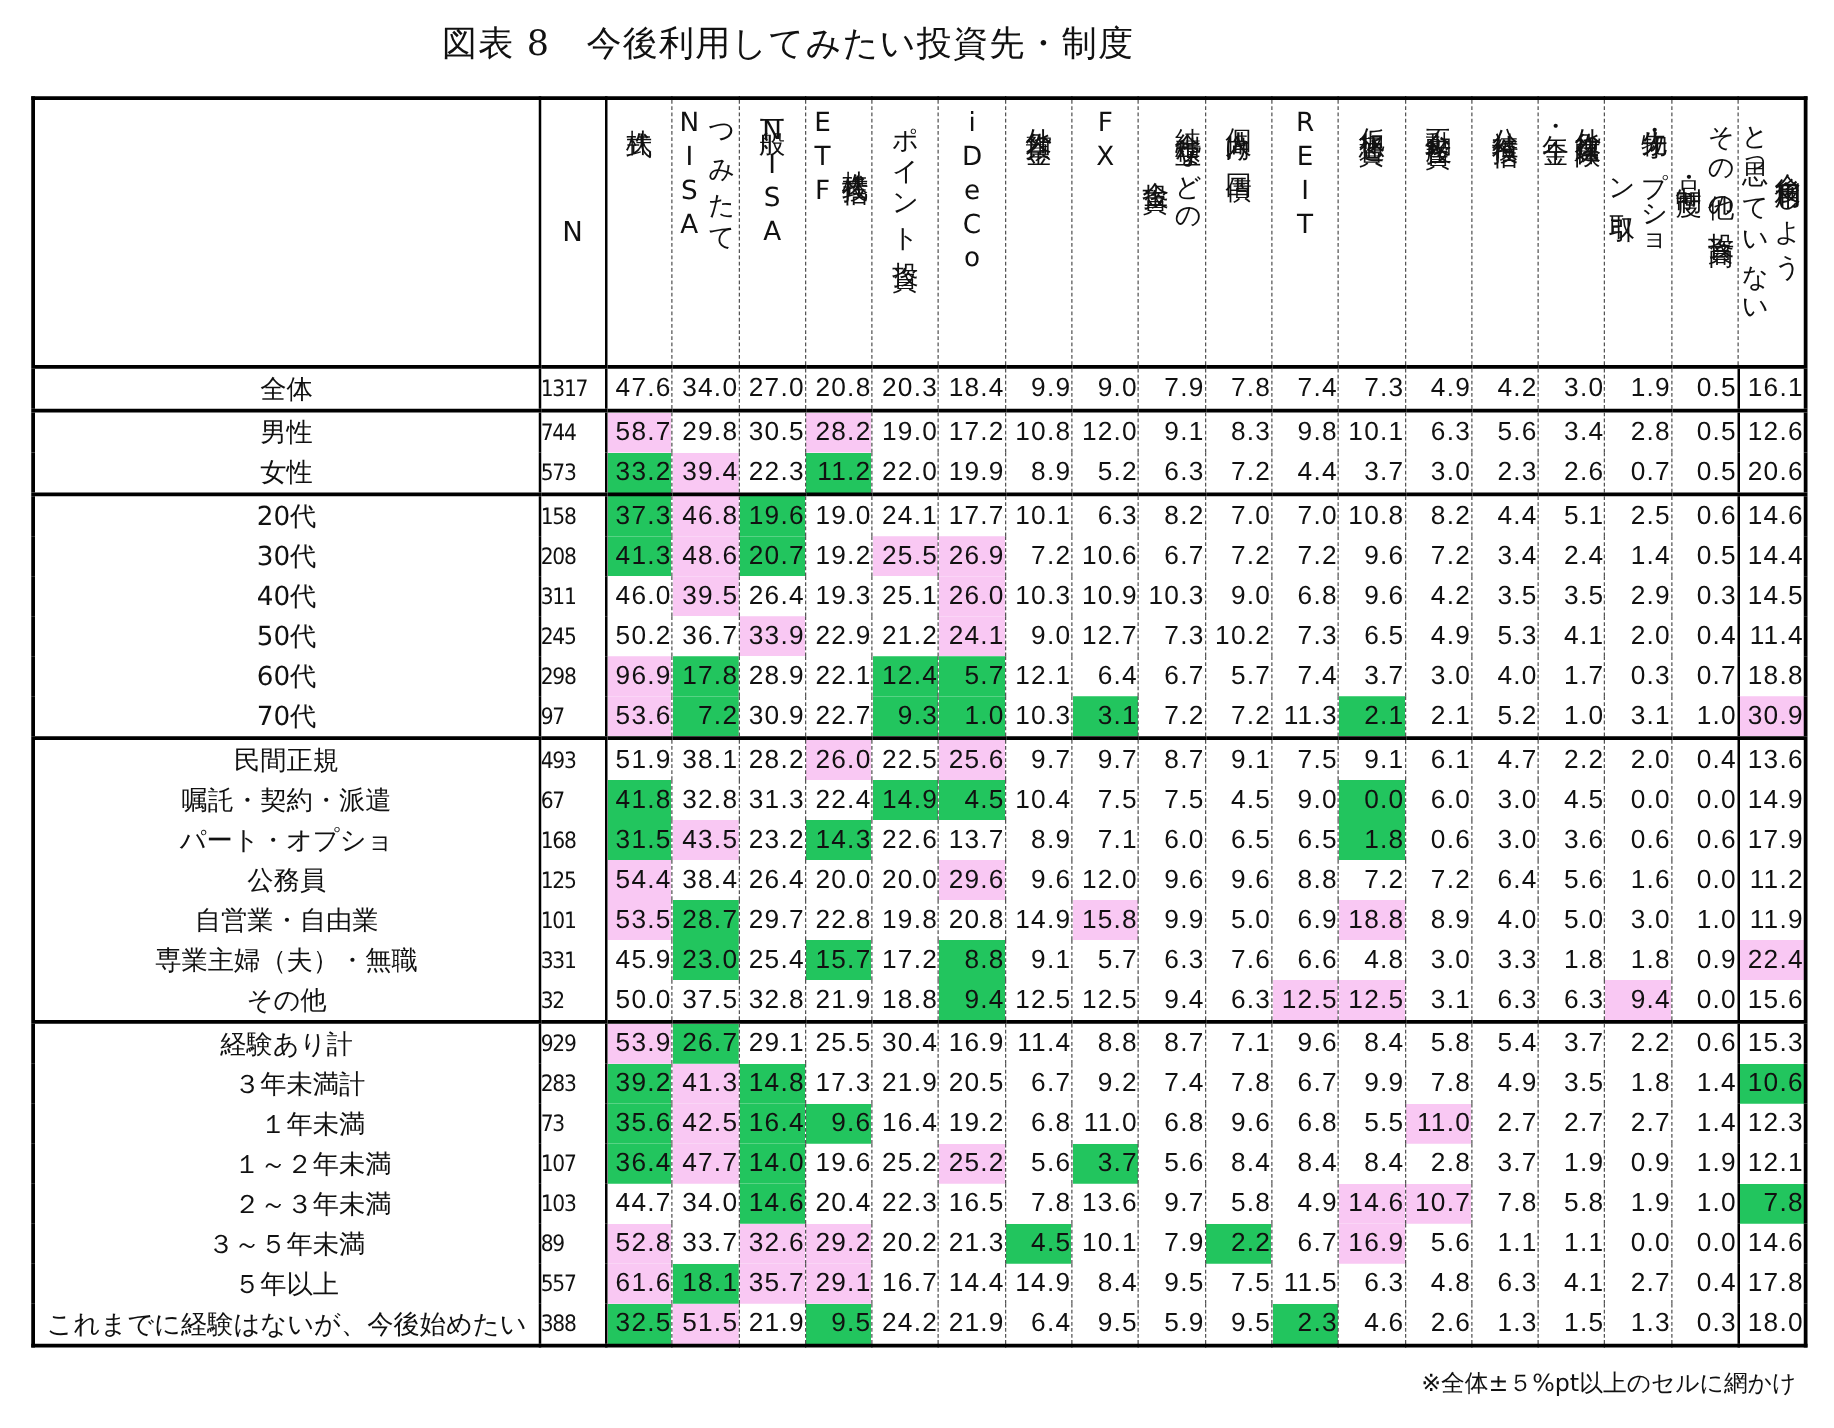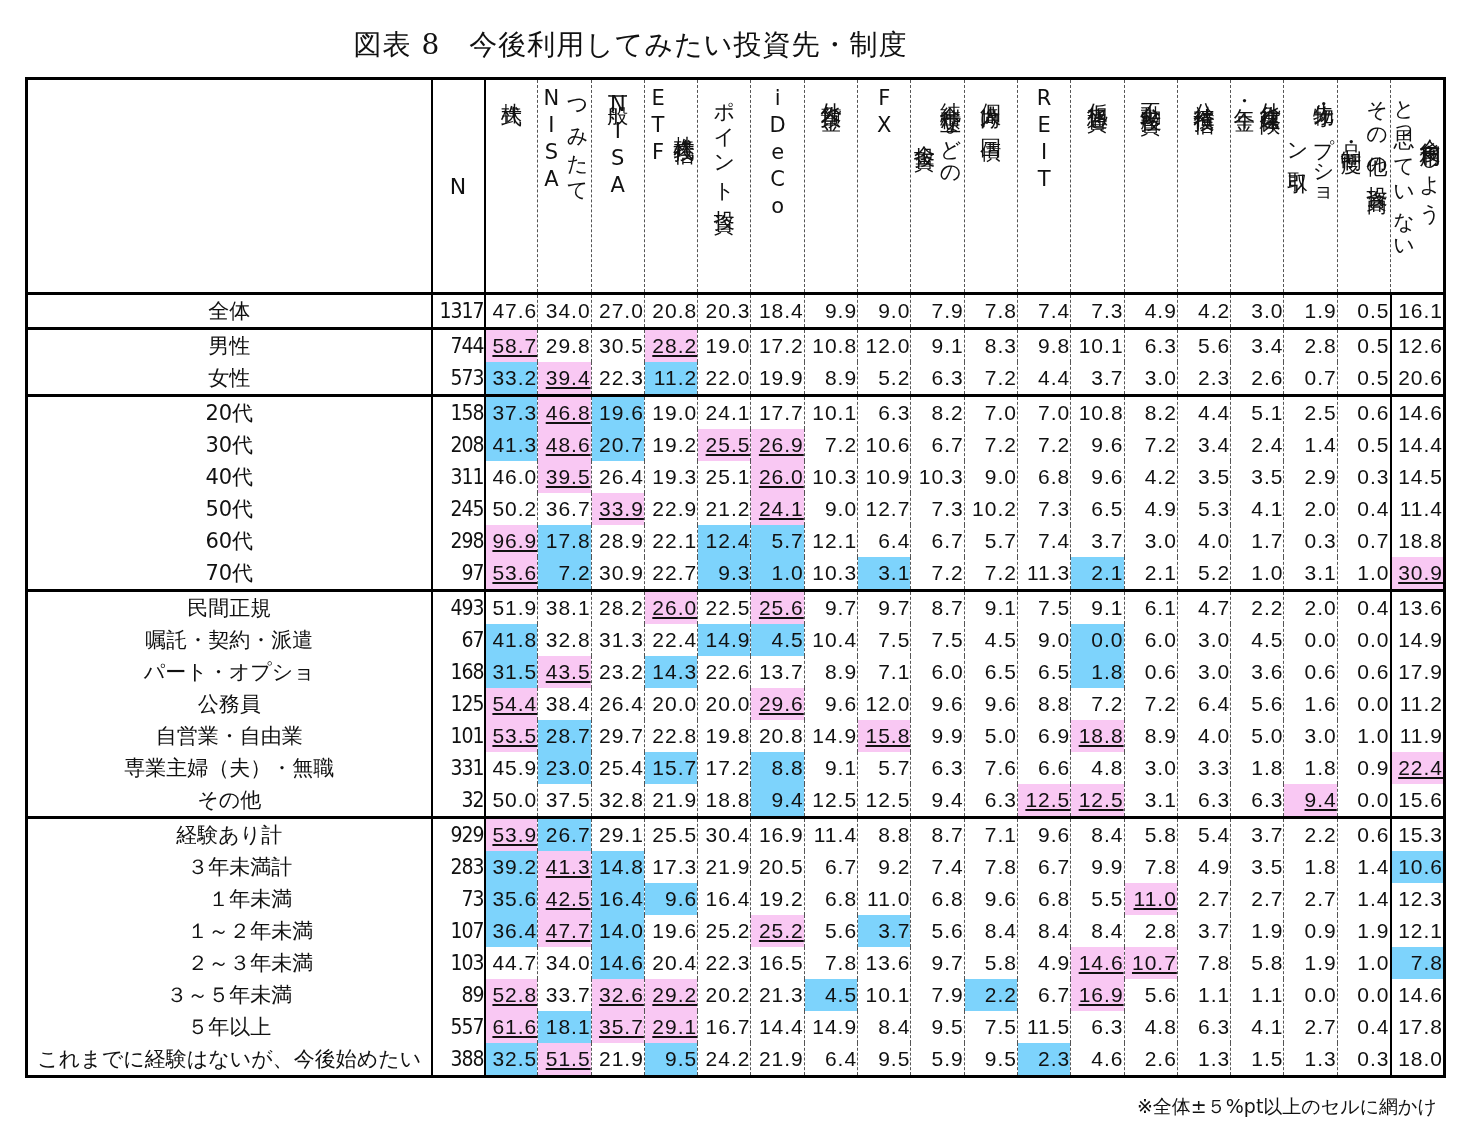--- a/index.html
+++ b/index.html
@@ -1,36 +1,36 @@
 <!DOCTYPE html>
 <html><head>
 <meta charset="utf-8">
 <style>
   html, body { margin:0; padding:0; background:#ffffff; }
   body { width:1467px; height:1142px; position:relative; font-family:"DejaVu Sans", "Liberation Sans", sans-serif; color:#111; }
-  .title { position:absolute; left:0; width:1261px; top:26px; text-align:center; font-family:"DejaVu Serif", "Liberation Serif", serif; font-size:28px; letter-spacing:1px; }
+  .title { position:absolute; left:0; width:1261px; top:16px; text-align:center; font-family:"DejaVu Serif", "Liberation Serif", serif; font-size:28px; letter-spacing:1px; }
   table.grid { position:absolute; left:25px; top:77px; border-collapse:collapse; table-layout:fixed; border:3px solid #000; }
   table.grid td, table.grid th { padding:0; overflow:hidden; white-space:nowrap; }
   col.c-label { width:405px; }
   col.c-n { width:53px; }
   col.c-d { width:53.3px; }
   th.hdr { height:212px; vertical-align:top; font-weight:normal; border-left:1px dashed #555; border-bottom:3px solid #000; }
   th.hdr-label { border-right:2px solid #000; border-bottom:3px solid #000; }
   th.hdr-n { border-right:2px solid #000; border-bottom:3px solid #000; vertical-align:middle; text-align:center; font-weight:normal; font-size:22px; }
   th.hdr.first { border-left:none; }
   .vt { display:flex; flex-direction:row-reverse; justify-content:center; gap:0px; padding-top:6px; }
   .vcol { writing-mode:vertical-rl; text-orientation:upright; font-size:21px; line-height:26px; letter-spacing:3px; }
   td.lbl { font-size:21px; padding-left:4px; border-right:2px solid #000; height:32px; text-align:center; }
-  td.n { font-family:"DejaVu Sans Condensed","Liberation Sans Narrow","Liberation Sans", sans-serif; font-size:21px; text-align:right; padding-right:2px; border-right:2px solid #000; letter-spacing:-1px; }
+  td.n { font-family:"DejaVu Sans Condensed","Liberation Sans Narrow","Liberation Sans", sans-serif; font-size:18px; padding-right:2px; border-right:2px solid #000; letter-spacing:-1px; }
   td.v { font-family:"Liberation Sans", sans-serif; font-size:21px; text-align:right; padding-right:3px; border-left:1px dashed #555; letter-spacing:1px; transform-origin:right; }
   td.v.first { border-left:none; }
   td.v.last { border-left:2px solid #000; }
   tr.grp-end td { border-bottom:3px solid #000; }
-  .hi { background:#f9c8f3;text-decoration:underline; }
-  .lo { background:#7dd3fc; }
+  .hi { background:#f9c8f3; }
+  .lo { background:#22c55e; }
   .note { position:absolute; right:30px; top:1094px; font-size:19px; }
 </style>
 </head>
 <body>
 
 <div class="title">図表 8　今後利用してみたい投資先・制度</div>
 
 <table class="grid" id="grid">
   <colgroup>
     <col class="c-label">

